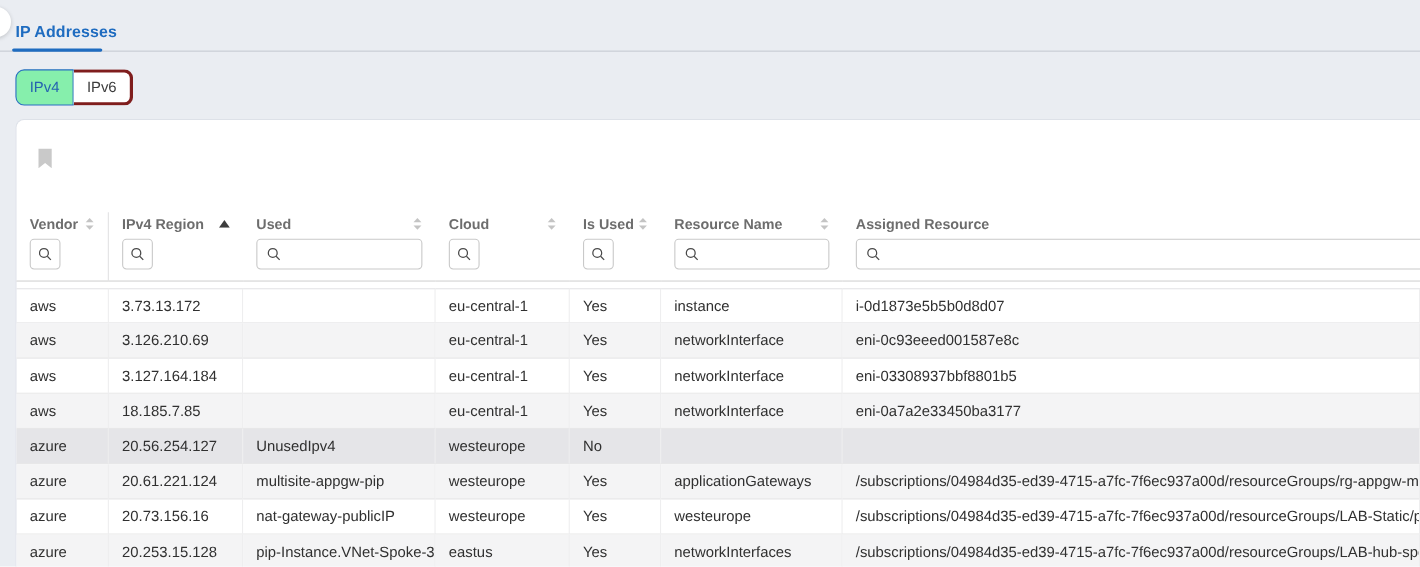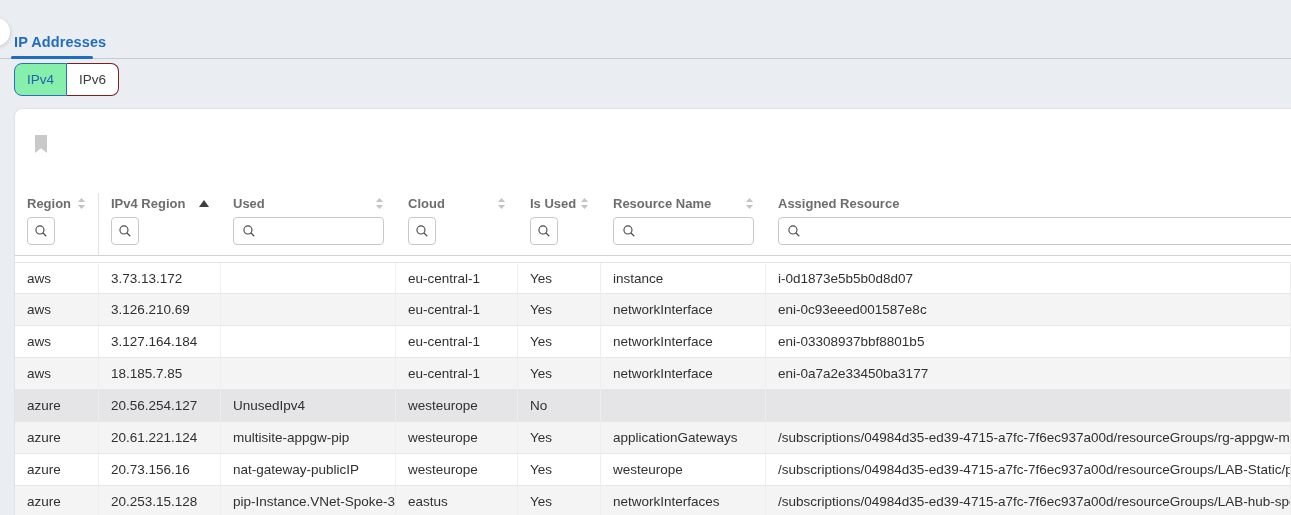--- a/index.html
+++ b/index.html
@@ -5,40 +5,40 @@
   * { margin:0; padding:0; box-sizing:border-box; }
   html,body { width:1291px; height:515px; }
   body {
     position:relative; overflow:hidden;
     background:#eaedf2;
     font-family:"Liberation Sans", sans-serif;
     color:#2f2f2f;
   }
 
   
-  .tabbar { position:absolute; top:12px; left:0; width:1291px; height:39px; }
+  .tabbar { position:absolute; top:0; left:0; width:1291px; height:39px; }
   .tabbar .baseline { position:absolute; left:0; right:0; top:46px; height:1px; background:#c6cad3; }
   .tab-active {
     position:absolute; left:14px; top:22px;
     font-size:14.5px; font-weight:700; color:#1f6cc0; letter-spacing:.1px;
     cursor:pointer;
   }
   .tab-underline { position:absolute; left:11px; top:44px; width:82px; height:3px; background:#1f6cc0; border-radius:2px; z-index:2; }
   .collapse-handle {
     position:absolute; left:-18px; top:6px; width:28px; height:28px;
     background:#fff; border-radius:50%;
     box-shadow:0 1px 4px rgba(0,0,0,.18);
   }
 
   
   .segmented { position:absolute; left:14px; top:63px; display:flex; height:33px; }
   .segment {
     display:flex; align-items:center; justify-content:center;
     min-width:46px; padding:0 12px; font-size:13.5px; cursor:pointer;
-    background:#fff; border:1px solid #7f1d1d; color:#3c3c3c;
+    background:#fff; border:3px solid #7f1d1d; color:#3c3c3c;
   }
   .segment.first { border-radius:8px 0 0 8px; }
   .segment.last  { border-radius:0 8px 8px 0; border-left:none; }
   .segment.active {
     background:#86efac; border:1px solid #2a6fc2; color:#2563b0;
   }
 
   
   .card {
     position:absolute; left:14px; top:108px; width:1277px; height:420px;
@@ -118,21 +118,21 @@
           <col style="width:175px">
         <col style="width:122px">
           <col style="width:83px">
           <col style="width:165px">
           <col>
       </colgroup>
       <thead>
         <tr>
           <th class="divider">
             <div class="th-label">
-              <span>Region</span>
+              <span>Vendor</span>
               <svg class="sort-icon" viewBox="0 0 10 14">
                   <path d="M5 1 L9 5.4 H1 Z" fill="#c4c4c4"></path>
                   <path d="M5 13 L1 8.6 H9 Z" fill="#c4c4c4"></path>
                 </svg>
             </div>
             <div class="th-filter">
                 <div class="filter-box small">
               <svg class="search-glyph" viewBox="0 0 16 16">
                     <circle cx="6.8" cy="6.8" r="4.6" fill="none" stroke="#4a4a4a" stroke-width="1.3"></circle>
                     <line x1="10.3" y1="10.3" x2="14" y2="14" stroke="#4a4a4a" stroke-width="1.3"></line>

